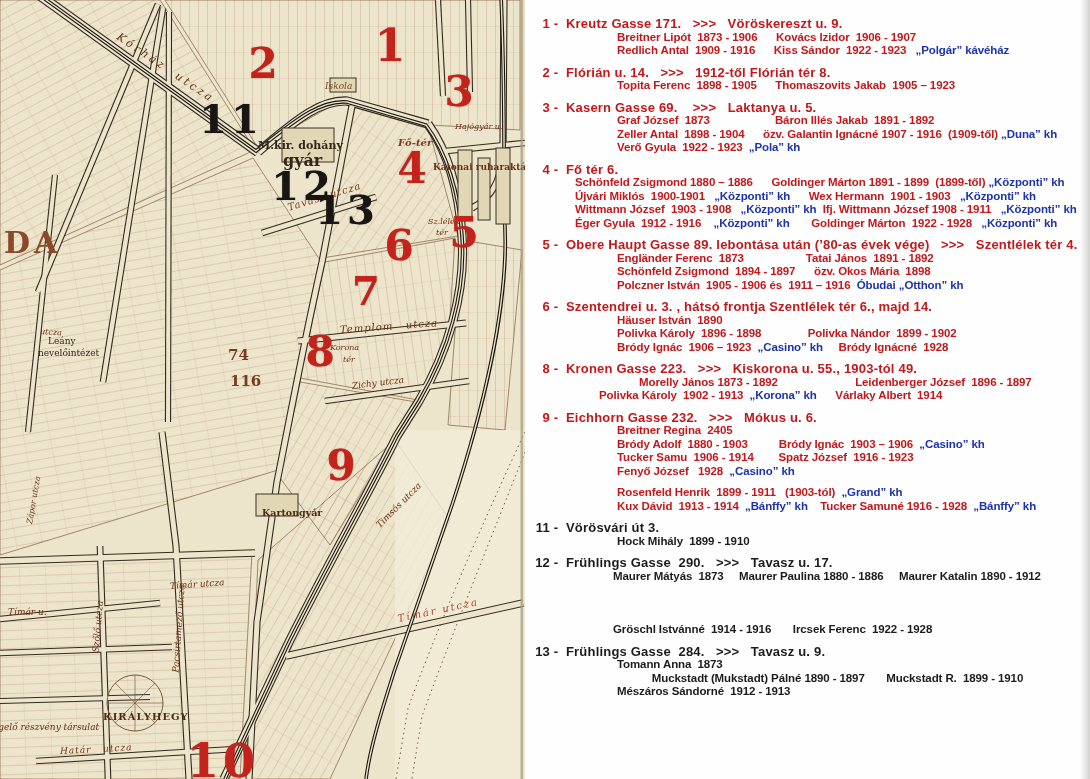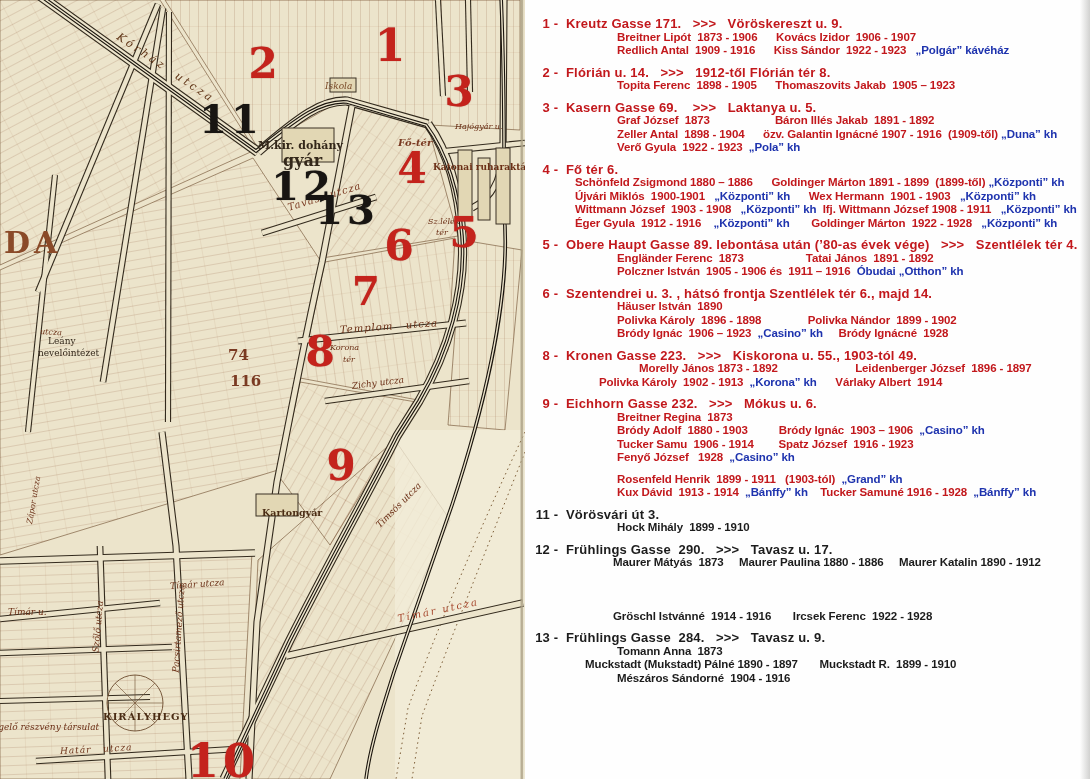--- a/index.html
+++ b/index.html
@@ -230,56 +230,57 @@
         <div class="entry">
           <div class="ehead c-r"><span class="enum">4</span><span> -  </span><span>Fő tér 6.</span></div>
           <div class="eline" style="padding-left: 50px;"><span class="c-r">Schönfeld Zsigmond 1880 – 1886      Goldinger Márton 1891 - 1899  (1899-től) </span><span class="c-b">„Központi” kh</span></div>
           <div class="eline" style="padding-left: 50px;"><span class="c-r">Újvári Miklós  1900-1901   </span><span class="c-b">„Központi” kh</span><span class="c-r">      Wex Hermann  1901 - 1903   </span><span class="c-b">„Központi” kh</span></div>
           <div class="eline" style="padding-left: 50px;"><span class="c-r">Wittmann József  1903 - 1908   </span><span class="c-b">„Központi” kh</span><span class="c-r">  Ifj. Wittmann József 1908 - 1911   </span><span class="c-b">„Központi” kh</span></div>
           <div class="eline" style="padding-left: 50px;"><span class="c-r">Éger Gyula  1912 - 1916    </span><span class="c-b">„Központi” kh</span><span class="c-r">       Goldinger Márton  1922 - 1928   </span><span class="c-b">„Központi” kh</span></div>
         </div>
         <div class="entry">
           <div class="ehead c-r"><span class="enum">5</span><span> -  </span><span>Obere Haupt Gasse 89. lebontása után (’80-as évek vége)   &gt;&gt;&gt;   Szentlélek tér 4.</span></div>
           <div class="eline" style="padding-left: 92px;"><span class="c-r">Engländer Ferenc  1873                    Tatai János  1891 - 1892</span></div>
+          <div class="eline" style="padding-left: 92px;"><span class="c-r">Schönfeld Zsigmond  1894 - 1897      özv. Okos Mária  1898</span></div>
           <div class="eline" style="padding-left: 92px;"><span class="c-r">Polczner István  1905 - 1906 és  1911 – 1916  </span><span class="c-b">Óbudai „Otthon” kh</span></div>
         </div>
         <div class="entry">
           <div class="ehead c-r"><span class="enum">6</span><span> -  </span><span>Szentendrei u. 3. , hátsó frontja Szentlélek tér 6., majd 14.</span></div>
           <div class="eline" style="padding-left: 92px;"><span class="c-r">Häuser István  1890</span></div>
           <div class="eline" style="padding-left: 92px;"><span class="c-r">Polivka Károly  1896 - 1898               Polivka Nándor  1899 - 1902</span></div>
           <div class="eline" style="padding-left: 92px;"><span class="c-r">Bródy Ignác  1906 – 1923  </span><span class="c-b">„Casino” kh</span><span class="c-r">     Bródy Ignácné  1928</span></div>
         </div>
         <div class="entry">
           <div class="ehead c-r"><span class="enum">8</span><span> -  </span><span>Kronen Gasse 223.   &gt;&gt;&gt;   Kiskorona u. 55., 1903-tól 49.</span></div>
           <div class="eline" style="padding-left: 114px;"><span class="c-r">Morelly János 1873 - 1892                         Leidenberger József  1896 - 1897</span></div>
           <div class="eline" style="padding-left: 74px;"><span class="c-r">Polivka Károly  1902 - 1913  </span><span class="c-b">„Korona” kh</span><span class="c-r">      Várlaky Albert  1914</span></div>
         </div>
         <div class="entry">
           <div class="ehead c-r"><span class="enum">9</span><span> -  </span><span>Eichhorn Gasse 232.   &gt;&gt;&gt;   Mókus u. 6.</span></div>
-          <div class="eline" style="padding-left: 92px;"><span class="c-r">Breitner Regina  1873</span></div>
+          <div class="eline" style="padding-left: 92px;"><span class="c-r">Breitner Regina  2405</span></div>
           <div class="eline" style="padding-left: 92px;"><span class="c-r">Bródy Adolf  1880 - 1903          Bródy Ignác  1903 – 1906  </span><span class="c-b">„Casino” kh</span></div>
           <div class="eline" style="padding-left: 92px;"><span class="c-r">Tucker Samu  1906 - 1914        Spatz József  1916 - 1923</span></div>
           <div class="eline" style="padding-left: 92px;"><span class="c-r">Fenyő József   1928  </span><span class="c-b">„Casino” kh</span></div>
         </div>
         <div class="entry">
           <div class="eline" style="padding-left: 92px;"><span class="c-r">Rosenfeld Henrik  1899 - 1911   (1903-tól)  </span><span class="c-b">„Grand” kh</span></div>
           <div class="eline" style="padding-left: 92px;"><span class="c-r">Kux Dávid  1913 - 1914  </span><span class="c-b">„Bánffy” kh</span><span class="c-r">    Tucker Samuné 1916 - 1928  </span><span class="c-b">„Bánffy” kh</span></div>
         </div>
         <div class="entry">
           <div class="ehead c-k"><span class="enum">11</span><span> -  </span><span>Vörösvári út 3.</span></div>
           <div class="eline" style="padding-left: 92px;"><span class="c-k">Hock Mihály  1899 - 1910</span></div>
         </div>
         <div class="entry">
           <div class="ehead c-k"><span class="enum">12</span><span> -  </span><span>Frühlings Gasse  290.   &gt;&gt;&gt;   Tavasz u. 17.</span></div>
           <div class="eline" style="padding-left: 88px;"><span class="c-k">Maurer Mátyás  1873     Maurer Paulina 1880 - 1886     Maurer Katalin 1890 - 1912</span></div>
           <div class="eline" style="padding-left: 88px; margin-top: 40px;"><span class="c-k">Gröschl Istvánné  1914 - 1916       Ircsek Ferenc  1922 - 1928</span></div>
         </div>
         <div class="entry">
           <div class="ehead c-k"><span class="enum">13</span><span> -  </span><span>Frühlings Gasse  284.   &gt;&gt;&gt;   Tavasz u. 9.</span></div>
           <div class="eline" style="padding-left: 92px;"><span class="c-k">Tomann Anna  1873</span></div>
-          <div class="eline" style="padding-left: 60px;"><span class="c-k">Muckstadt (Mukstadt) Pálné 1890 - 1897       Muckstadt R.  1899 - 1910</span></div>
-          <div class="eline" style="padding-left: 92px;"><span class="c-k">Mészáros Sándorné  1904 - 1916</span></div>
+          <div class="eline" style="padding-left: 60px; text-align: center;"><span class="c-k">Muckstadt (Mukstadt) Pálné 1890 - 1897       Muckstadt R.  1899 - 1910</span></div>
+          <div class="eline" style="padding-left: 92px;"><span class="c-k">Mészáros Sándorné  1912 - 1913</span></div>
         </div>
       </div>
   </div>
 
   <div id="edge"></div>
 </div>
 
 </body></html>

